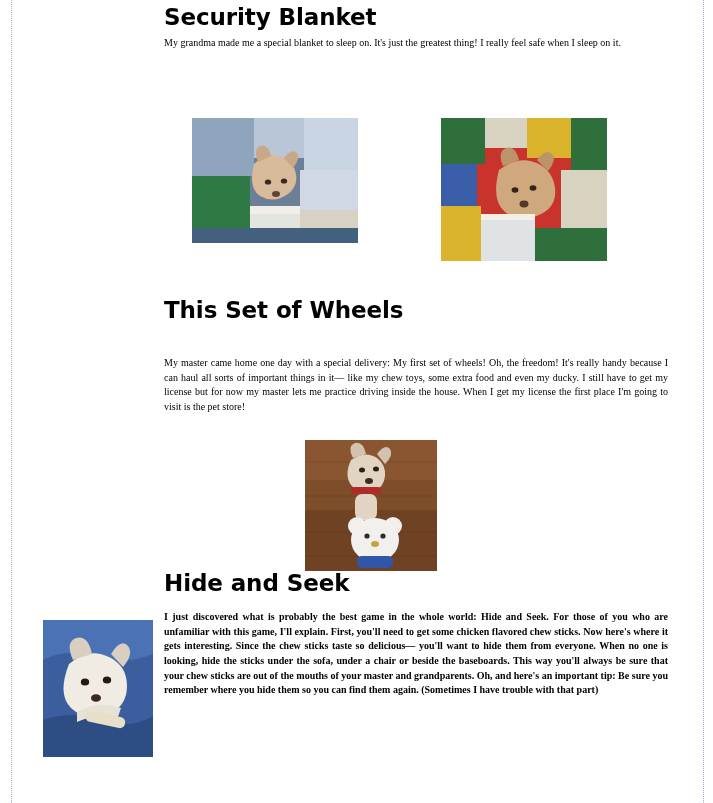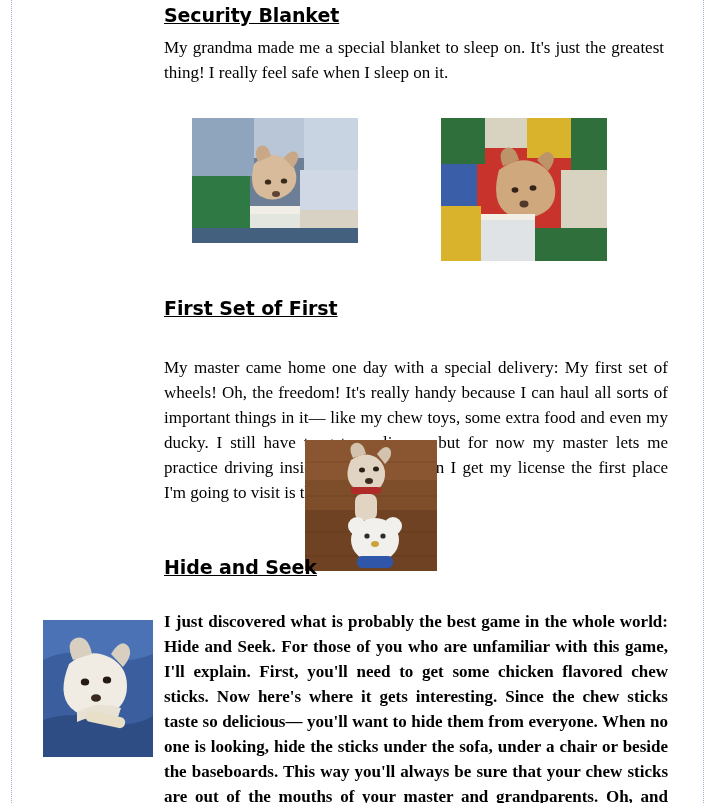--- a/index.html
+++ b/index.html
@@ -30,30 +30,29 @@
   .page {
     position: absolute;
     left: 0; top: 0;
     width: 713px;
     height: 803px;
   }
 
   .section-title {
     font-family: "DejaVu Sans", sans-serif;
     font-weight: bold;
-    font-size: 19px;
+    font-size: 23px;
     letter-spacing: -0.1px;
     color: #000;
     margin: 0;
-    text-decoration: underline;
   }
 
   .para {
     font-family: "Liberation Serif", serif;
-    font-size: 17px;
+    font-size: 10px;
     line-height: 1.47;
     text-align: justify;
     margin: 0;
     color: #000;
   }
 
   
   #sec-blanket-title { position: absolute; left: 164px; top: 4px; }
   #sec-blanket-para  { position: absolute; left: 164px; top: 36px; width: 500px; }
 
@@ -69,21 +68,21 @@
   
   #sec-wheels-title { position: absolute; left: 164px; top: 297px; }
   #sec-wheels-para  { position: absolute; left: 164px; top: 330px; width: 504px; margin-top: 26px; }
 
   #photo-wheels {
     position: absolute; left: 305px; top: 440px;
     width: 132px; height: 131px;
   }
 
   
-  #sec-hide-title { position: absolute; left: 164px; top: 556px; }
+  #sec-hide-title { position: absolute; left: 164px; top: 570px; }
   #sec-hide-para  { position: absolute; left: 164px; top: 610px; width: 504px; font-weight: bold; }
 
   #photo-hide {
     position: absolute; left: 43px; top: 620px;
     width: 110px; height: 137px;
   }
 
   .photo {
     display: block;
     overflow: hidden;
@@ -143,21 +142,21 @@
         <path d="M62 48 q-6 -14 3 -18 q9 -3 13 12 z" fill="#bd946a"></path>
         <path d="M96 42 q9 -12 15 -6 q5 6 -4 17 z" fill="#bd946a"></path>
         <ellipse cx="74" cy="72" rx="3.4" ry="2.8" fill="#33241a"></ellipse>
         <ellipse cx="92" cy="70" rx="3.4" ry="2.8" fill="#33241a"></ellipse>
         <ellipse cx="83" cy="86" rx="4.5" ry="3.4" fill="#50392b"></ellipse>
       </g>
       <rect x="40" y="96" width="54" height="6" fill="#f2efe6"></rect>
     </svg>
   </div>
 
-  <h2 class="section-title" id="sec-wheels-title">First Set of First</h2>
+  <h2 class="section-title" id="sec-wheels-title">This Set of Wheels</h2>
 
   <p class="para" id="sec-wheels-para">My master came home one day with a special delivery:  My first set of wheels!  Oh, the freedom!  It's really handy because I can haul all sorts of important things in it— like my chew toys, some extra food and even my ducky.  I still have to get my license but for now my master lets me practice driving inside the house.  When I get my license the first place I'm going to visit is the pet store!</p>
 
   <div class="photo" id="photo-wheels">
     <svg viewBox="0 0 132 131" preserveAspectRatio="none" aria-hidden="true">
       <rect x="0" y="0" width="132" height="131" fill="#7a4a28"></rect>
       <rect x="0" y="0" width="132" height="40" fill="#8a5631"></rect>
       <rect x="0" y="40" width="132" height="30" fill="#7e4e2b"></rect>
       <rect x="0" y="70" width="132" height="61" fill="#6e4222"></rect>
       <g opacity="0.25" stroke="#4a2a12" stroke-width="1">

